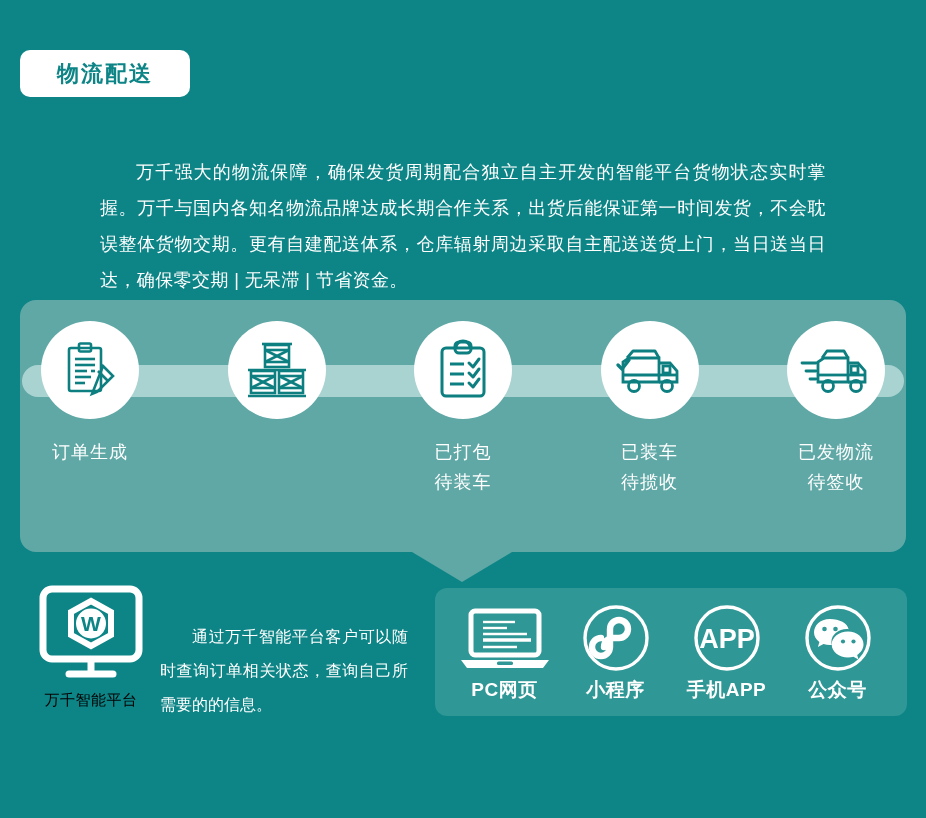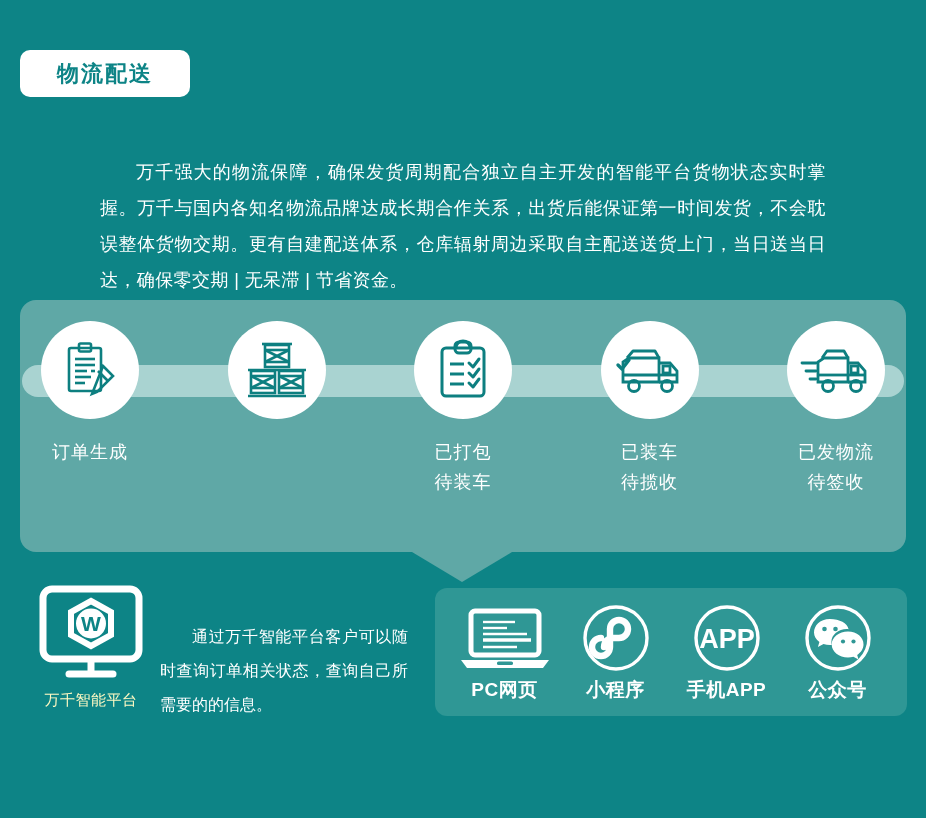--- a/index.html
+++ b/index.html
@@ -123,21 +123,21 @@
     position: absolute;
     left: 36px;
     top: 585px;
     width: 110px;
     display: flex;
     flex-direction: column;
     align-items: center;
   }
   .platform-caption {
     margin-top: 10px;
-    color: #fef9c3;
+    color: #000000;
     font-size: 15px;
     letter-spacing: 0.5px;
     white-space: nowrap;
   }
 
   .platform-text {
     position: absolute;
     left: 160px;
     top: 604px;
     width: 248px;

